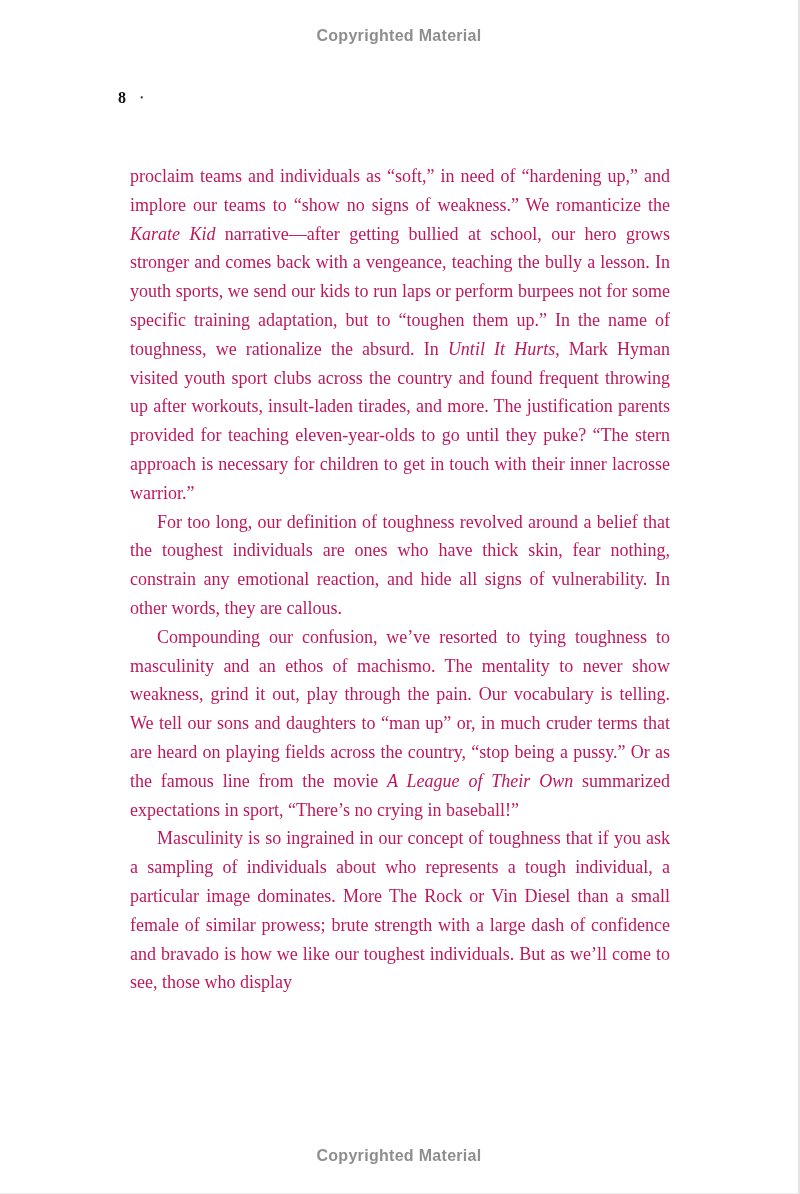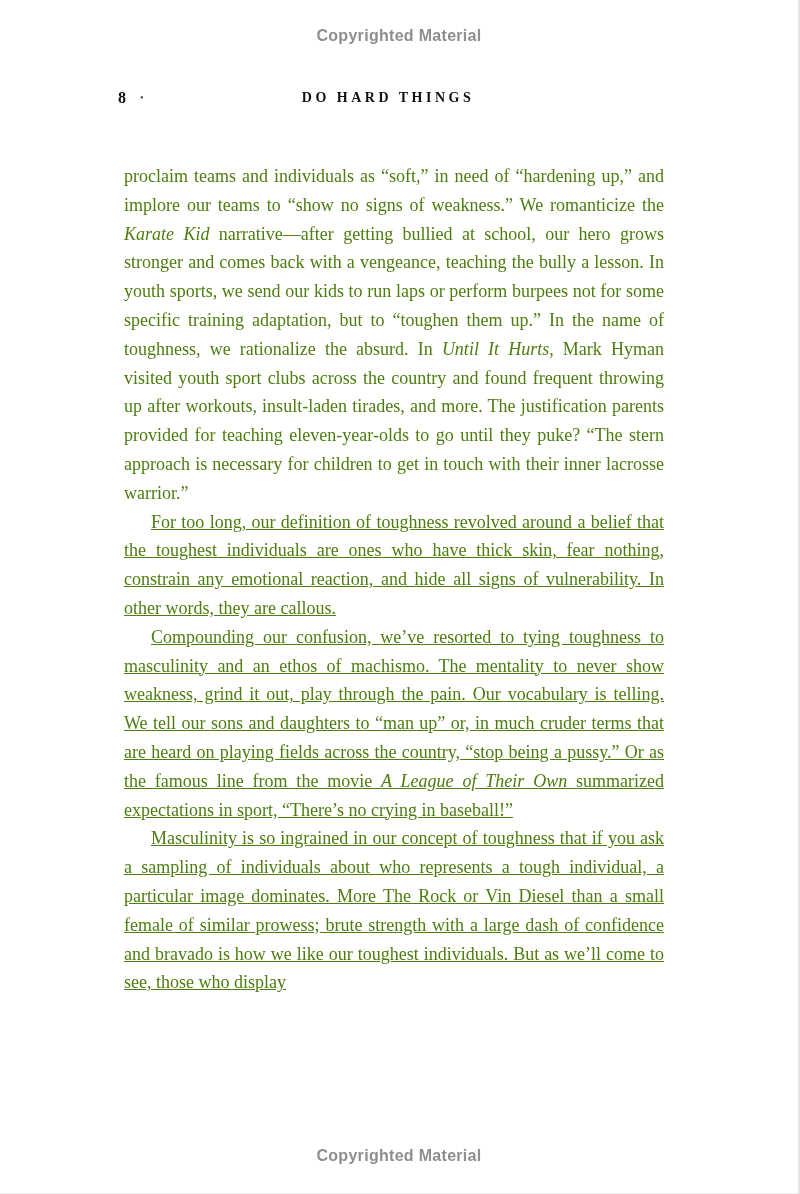--- a/index.html
+++ b/index.html
@@ -62,54 +62,52 @@
     font-weight: bold;
     font-size: 14px;
     letter-spacing: 3.5px;
     color: #111111;
     padding-top: 1px;
   }
 
   .body-text {
     position: absolute;
     top: 162px;
-    left: 124px;
+    left: 130px;
     width: 540px;
     font-size: 18px;
     line-height: 28.8px;
     text-align: justify;
     hyphens: auto;
     -webkit-hyphens: auto;
-    color: #4d7c0f;
+    color: #be185d;
   }
   .body-text p {
     margin: 0;
     padding: 0;
   }
   .body-text p.indent {
     text-indent: 27px;
-    text-decoration: underline;
   }
   .body-text em {
     font-style: italic;
   }
 </style>
 </head>
 <body>
 
 <div class="page">
 
   <div class="notice top">Copyrighted Material</div>
 
   <div class="header">
     <span class="pagenum-wrap">
       <span class="pagenum">8</span>
       <span class="header-bullet">•</span>
     </span>
-    <span class="running-title">DO HARD THINGS</span>
   </div>
 
   <div class="body-text" id="paragraphs">
       <p class=""><span>proclaim teams and individuals as “soft,” in need of “hardening up,” and implore our teams to “show no signs of weakness.” We romanticize the </span><em>Karate Kid</em><span> narrative—after getting bullied at school, our hero grows stronger and comes back with a vengeance, teaching the bully a lesson. In youth sports, we send our kids to run laps or perform burpees not for some specific training adaptation, but to “toughen them up.” In the name of toughness, we rationalize the absurd. In </span><em>Until It Hurts</em><span>, Mark Hyman visited youth sport clubs across the country and found frequent throwing up after workouts, insult-laden tirades, and more. The justification parents provided for teaching eleven-year-olds to go until they puke? “The stern approach is necessary for children to get in touch with their inner lacrosse warrior.”</span></p>
       <p class="indent"><span>For too long, our definition of toughness revolved around a belief that the toughest individuals are ones who have thick skin, fear nothing, constrain any emotional reaction, and hide all signs of vulnerability. In other words, they are callous.</span></p>
       <p class="indent"><span>Compounding our confusion, we’ve resorted to tying toughness to masculinity and an ethos of machismo. The mentality to never show weakness, grind it out, play through the pain. Our vocabulary is telling. We tell our sons and daughters to “man up” or, in much cruder terms that are heard on playing fields across the country, “stop being a pussy.” Or as the famous line from the movie </span><em>A League of Their Own</em><span> summarized expectations in sport, “There’s no crying in baseball!”</span></p>
       <p class="indent"><span>Masculinity is so ingrained in our concept of toughness that if you ask a sampling of individuals about who represents a tough individual, a particular image dominates. More The Rock or Vin Diesel than a small female of similar prowess; brute strength with a large dash of confidence and bravado is how we like our toughest individuals. But as we’ll come to see, those who display</span></p>
     </div>
 
   <div class="notice bottom">Copyrighted Material</div>

